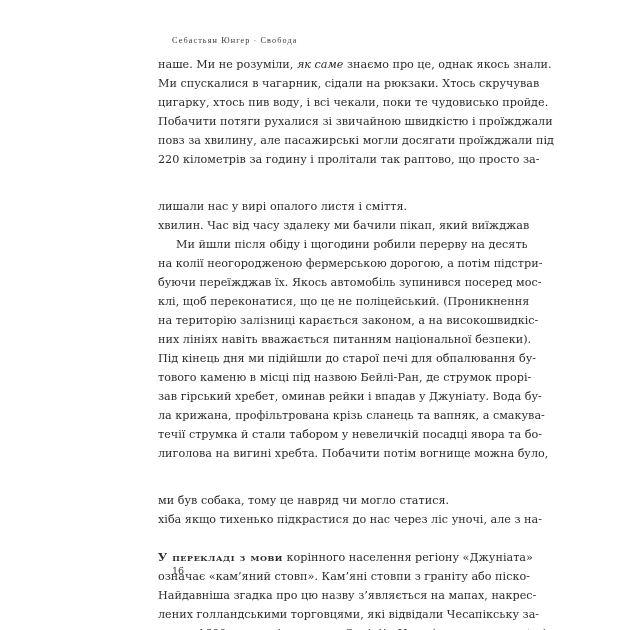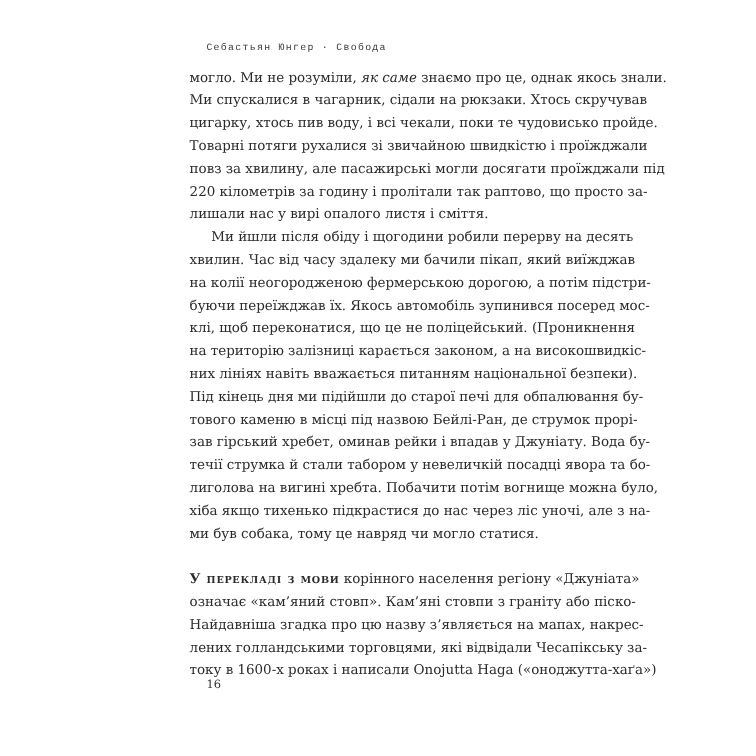--- a/index.html
+++ b/index.html
@@ -18,21 +18,21 @@
     .page {
       position: absolute;
       left: 158px;
       top: 0;
       width: 330px;
     }
     .running-header {
       position: absolute;
       left: 14px;
       top: 36px;
-      font-family: Liberation Mono, monospace;
+      font-family: Liberation Serif, serif;
       font-size: 8.2px;
       letter-spacing: 1.1px;
       color: #3a3a3a;
       white-space: nowrap;
     }
     .body-text {
       position: absolute;
       top: 55px;
       left: 0;
       width: 330px;
@@ -42,20 +42,21 @@
       font-size: 11.2px;
       line-height: 19px;
       height: 19px;
       white-space: nowrap;
       text-align: justify;
       text-align-last: justify;
       color: #2b2b2b;
     }
     .line.last {
       text-align-last: left;
+      margin-top: 28px;
     }
     .line.indent {
       padding-left: 18px;
       box-sizing: border-box;
     }
     .gap {
       display: block;
       height: 19px;
     }
     .smallcaps {
@@ -74,42 +75,43 @@
       color: #333;
     }
   </style>
 </head>
 <body>
 
 <div class="page">
   <div class="running-header">Себастьян Юнгер · Свобода</div>
 
   <div class="body-text">
-    <span class="line"><span>могло. Ми не розуміли, </span><em>як саме</em><span> знаємо про це, однак якось знали.</span></span>
+    <span class="line"><span>наше. Ми не розуміли, </span><em>як саме</em><span> знаємо про це, однак якось знали.</span></span>
     <span class="line">Ми спускалися в чагарник, сідали на рюкзаки. Хтось скручував</span>
     <span class="line">цигарку, хтось пив воду, і всі чекали, поки те чудовисько пройде.</span>
-    <span class="line">Товарні потяги рухалися зі звичайною швидкістю і проїжджали</span>
+    <span class="line">Побачити потяги рухалися зі звичайною швидкістю і проїжджали</span>
     <span class="line">повз за хвилину, але пасажирські могли досягати проїжджали під</span>
     <span class="line">220 кілометрів за годину і пролітали так раптово, що просто за-</span>
     <span class="line last">лишали нас у вирі опалого листя і сміття.</span>
 
+    <span class="line">хвилин. Час від часу здалеку ми бачили пікап, який виїжджав</span>
     <span class="line indent">Ми йшли після обіду і щогодини робили перерву на десять</span>
-    <span class="line">хвилин. Час від часу здалеку ми бачили пікап, який виїжджав</span>
     <span class="line">на колії неогородженою фермерською дорогою, а потім підстри-</span>
     <span class="line">буючи переїжджав їх. Якось автомобіль зупинився посеред мос-</span>
     <span class="line">клі, щоб переконатися, що це не поліцейський. (Проникнення</span>
     <span class="line">на територію залізниці карається законом, а на високошвидкіс-</span>
     <span class="line">них лініях навіть вважається питанням національної безпеки).</span>
     <span class="line">Під кінець дня ми підійшли до старої печі для обпалювання бу-</span>
     <span class="line">тового каменю в місці під назвою Бейлі-Ран, де струмок прорі-</span>
     <span class="line">зав гірський хребет, оминав рейки і впадав у Джуніату. Вода бу-</span>
+    <span class="line">ла крижана, профільтрована крізь сланець та вапняк, а смакува-</span>
     <span class="line">течії струмка й стали табором у невеличкій посадці явора та бо-</span>
     <span class="line">лиголова на вигині хребта. Побачити потім вогнище можна було,</span>
+    <span class="line last">ми був собака, тому це навряд чи могло статися.</span>
     <span class="line">хіба якщо тихенько підкрастися до нас через ліс уночі, але з на-</span>
-    <span class="line last">ми був собака, тому це навряд чи могло статися.</span>
 
     <span class="gap"></span>
 
     <span class="line"><span class="smallcaps">У перекладі з мови</span><span> корінного населення регіону «Джуніата»</span></span>
     <span class="line">означає «кам’яний стовп». Кам’яні стовпи з граніту або піско-</span>
     <span class="line">Найдавніша згадка про цю назву з’являється на мапах, накрес-</span>
     <span class="line">лених голландськими торговцями, які відвідали Чесапікську за-</span>
     <span class="line">току в 1600-х роках і написали Onojutta Haga («оноджутта-хаґа»)</span>
 
   </div>

